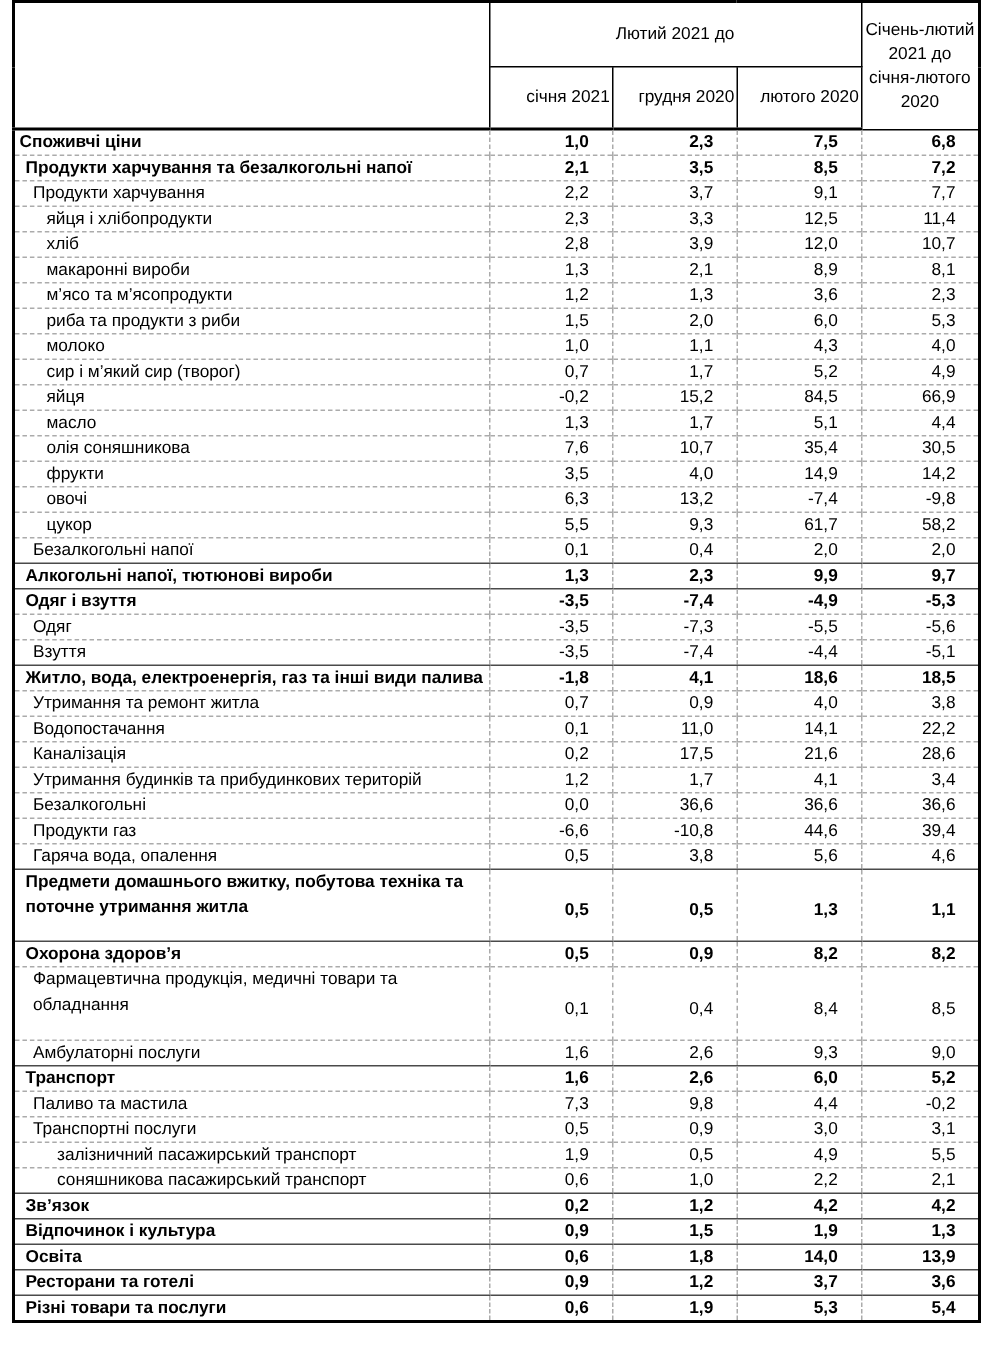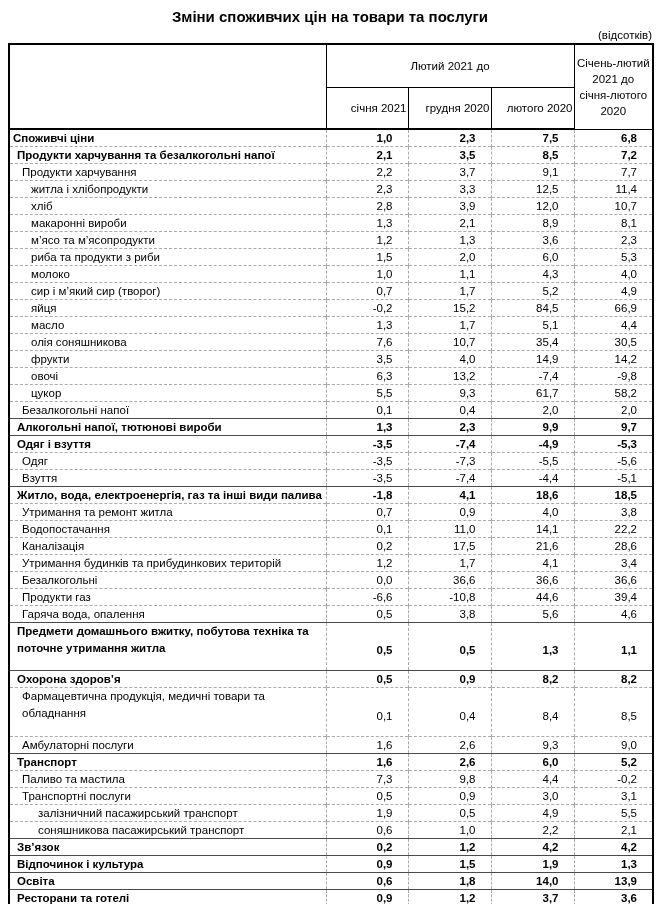--- a/index.html
+++ b/index.html
@@ -49,22 +49,20 @@
   .ind-0 { padding-left: 3px  !important; }
   .ind-1 { padding-left: 7px  !important; }
   .ind-2 { padding-left: 12px !important; }
   .ind-3 { padding-left: 21px !important; }
   .ind-4 { padding-left: 28px !important; }
 </style>
 </head>
 <body>
 
 <div class="page">
-  <div class="title">Зміни споживчих цін на товари та послуги</div>
-  <div class="unit-note">(відсотків)</div>
 
   <table class="cpi">
     <colgroup>
       <col class="c-label">
         <col class="c-v1">
         <col class="c-v2">
         <col class="c-v3">
         <col class="c-v4">
     </colgroup>
     <thead>
@@ -95,21 +93,21 @@
           <td class="num">7,2</td>
         </tr>
         <tr class="">
           <td class="label ind-2">Продукти харчування</td>
           <td class="num">2,2</td>
           <td class="num">3,7</td>
           <td class="num">9,1</td>
           <td class="num">7,7</td>
         </tr>
         <tr class="">
-          <td class="label ind-3">житла і хлібопродукти</td>
+          <td class="label ind-3">яйця і хлібопродукти</td>
           <td class="num">2,3</td>
           <td class="num">3,3</td>
           <td class="num">12,5</td>
           <td class="num">11,4</td>
         </tr>
         <tr class="">
           <td class="label ind-3">хліб</td>
           <td class="num">2,8</td>
           <td class="num">3,9</td>
           <td class="num">12,0</td>

